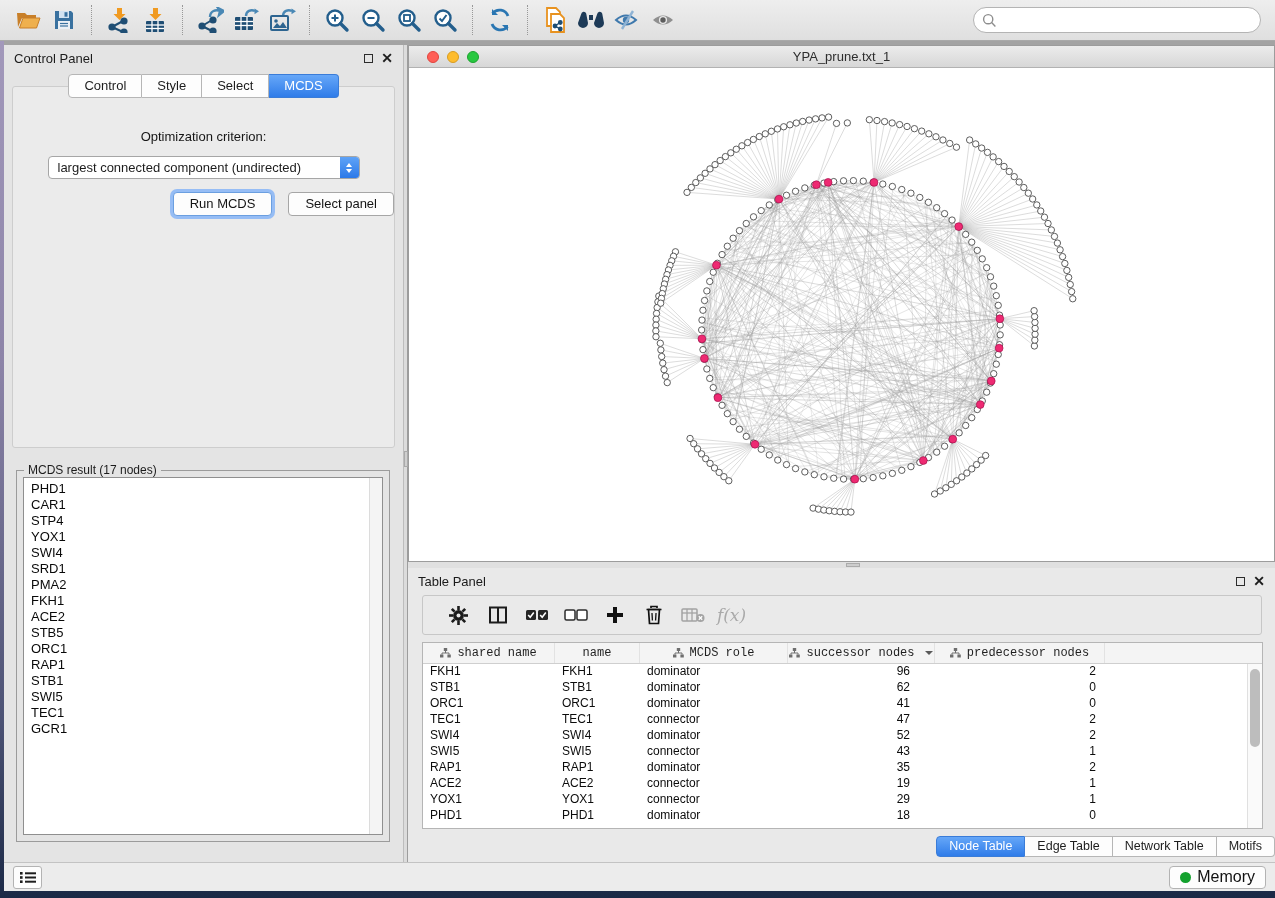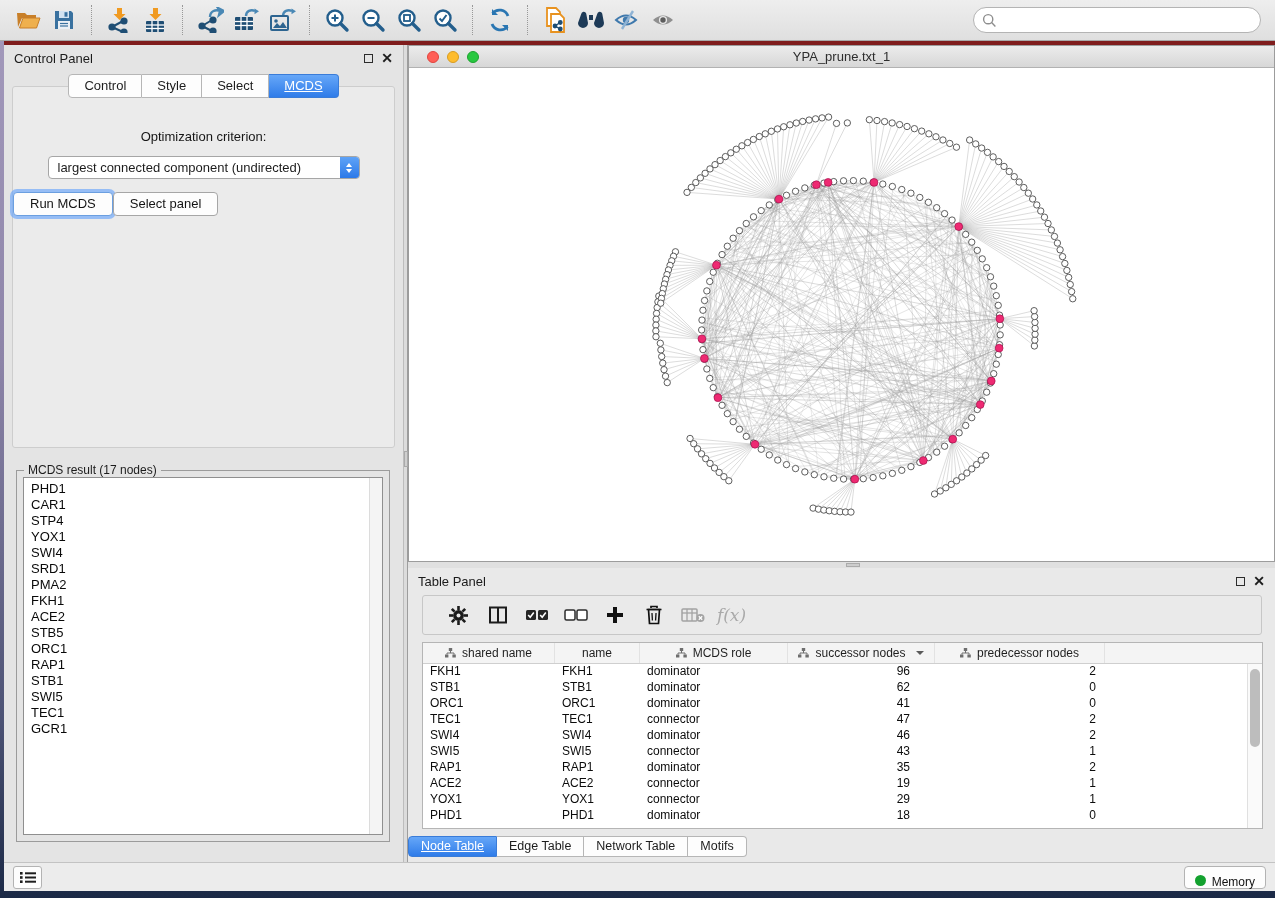--- a/index.html
+++ b/index.html
@@ -3,21 +3,21 @@
 <meta charset="utf-8">
 <style>
   * { box-sizing: border-box; margin: 0; padding: 0; }
   html,body { width:1275px; height:898px; overflow:hidden; }
   body {
     font-family:"Liberation Sans", sans-serif;
     background: linear-gradient(180deg,#a59bbd 0%, #8d84a8 40%, #4d5375 80%, #1b2946 100%);
     position:relative; font-size:13px; color:#1c1c1c;
   }
   
-  #window { position:absolute; left:4px; top:0; right:0; bottom:7px; background:#7f1d1d; }
+  #window { position:absolute; left:4px; top:0; right:0; bottom:7px; background:#a3a3a3; }
 
   
   #toolbar { position:absolute; left:-4px; right:0; top:0; height:41px;
     background:linear-gradient(#eeeeee,#dfdfdf); border-bottom:1px solid #a9a9a9;
     display:flex; align-items:center; padding-left:10px; }
   .tbtn { width:36px; height:34px; display:flex; align-items:center; justify-content:center; flex:0 0 auto; }
   .tsep { width:0; height:30px; border-left:1px dotted #989898; margin:0 9px; flex:0 0 auto; }
   #search-box { margin-left:auto; margin-right:14px; width:288px; height:26px; background:#fff;
     border:1px solid #b4b4b4; border-radius:13px; display:flex; align-items:center; padding:0 8px; }
   #search-box input { border:none; outline:none; flex:1; font-size:12px; background:transparent; }
@@ -33,32 +33,32 @@
   .panel-header { height:26px; display:flex; align-items:center; padding:0 10px; }
   .panel-title { font-size:13px; color:#1b1b1b; }
   .float-icons { margin-left:auto; display:flex; align-items:center; gap:8px; }
   .float-box { width:9px; height:9px; border:1.6px solid #2c2c2c; display:inline-block; }
   .close-x { font-size:14px; font-weight:bold; color:#1c1c1c; line-height:9px; }
   #cp-tabs { display:flex; justify-content:center; margin-top:3px; position:relative; z-index:2; }
   .seg { background:#fdfdfd; border:1px solid #b6b6b6; border-left:none; padding:3px 15px 4px;
     font-size:13px; color:#1d1d1d; }
   .seg:first-child { border-left:1px solid #b6b6b6; border-radius:4px 0 0 4px; }
   .seg:last-child  { border-radius:0 4px 4px 0; }
-  .seg.active { background:linear-gradient(#66a7f8,#2f7ce9); border-color:#3a7cd8; color:#fff;text-decoration:underline; }
+  .seg.active { background:linear-gradient(#66a7f8,#2f7ce9); border-color:#3a7cd8; color:#fff; }
   #cp-inner { margin:-12px 8px 12px; background:#ebebeb; border:1px solid #cdcdcd; border-radius:3px;
     height:362px; padding-top:42px; text-align:center; }
   #opt-label { font-size:13px; color:#161616; }
   #opt-select { margin:12px auto 0; width:312px; height:23px; background:#fff; border:1px solid #a6a6a6;
     border-radius:4px; display:flex; align-items:center; font-size:13px; }
   #opt-select .sel-text { flex:1; text-align:left; padding-left:9px; white-space:nowrap; }
   .stepper { width:19px; height:21px; border-radius:0 3px 3px 0; background:linear-gradient(#5fa3f7,#2c79e8);
     display:flex; flex-direction:column; align-items:center; justify-content:center; gap:2px; }
   .tri-up   { width:0; height:0; border-left:3.5px solid transparent; border-right:3.5px solid transparent; border-bottom:4.5px solid #fff; }
   .tri-down { width:0; height:0; border-left:3.5px solid transparent; border-right:3.5px solid transparent; border-top:4.5px solid #fff; }
-  #cp-buttons { margin-top:13px; display:flex; justify-content:flex-start; gap:0; }
+  #cp-buttons { margin-top:13px; display:flex; justify-content:flex-end; gap:16px; }
   .cp-btn { background:#fdfdfd; border:1px solid #a6a6a6; border-radius:4px; padding:3px 16px 4px;
     font-size:13px; color:#141414; }
   .cp-btn.focused { box-shadow:0 0 0 3px rgba(105,165,250,.65); border-color:#6b9fe0; }
   #result-group { position:absolute; left:12px; right:13px; top:425px; height:372px;
     border:1px solid #9b9b9b; }
   #result-title { position:absolute; top:-8px; left:7px; background:#e4e4e4; padding:0 4px; font-size:12px; }
   #result-list { position:absolute; inset:6px; background:#fff; border:1px solid #8f8f8f; display:flex; }
   #mcds-list { flex:1; overflow:hidden; padding:3px 0 0 7px; text-align:left; }
   .mcds-item { font-size:13px; line-height:16px; color:#090909; }
   #result-list .track { width:13px; background:#f4f4f4; border-left:1px solid #dcdcdc; }
@@ -81,44 +81,44 @@
   
   #table-panel { position:absolute; left:0; right:0; top:523px; bottom:0; background:#e9e9e9; }
   #tp-toolbar { position:absolute; left:14px; right:13px; top:27px; height:40px; background:#eaeaea;
     border:1px solid #c7c7c7; border-radius:3px; display:flex; align-items:center; gap:0; padding-left:16px; }
   .tp-btn { width:39px; height:34px; display:flex; align-items:center; justify-content:center; }
   .fx { font-family:"DejaVu Serif", serif; font-style:italic; font-size:17px; color:#a9a9a9; }
   #table-wrap { position:absolute; left:14px; right:12px; top:74px; height:187px; background:#fff;
     border:1px solid #b5b5b5; display:flex; flex-direction:column; }
   #thead { display:flex; height:21px; background:#f4f4f4; border-bottom:1px solid #cfcfcf; flex:0 0 auto; }
   .th { display:flex; align-items:center; justify-content:center; gap:6px; font-size:12px; color:#1f1f1f;
-    border-right:1px solid #e2e2e2; position:relative; }
+    border-right:1px solid #e2e2e2; position:relative;font-family:Liberation Mono, monospace; }
   .th:nth-child(1){width:132px} .th:nth-child(2){width:85px} .th:nth-child(3){width:148px}
   .th:nth-child(4){width:147px} .th:nth-child(5){width:170px} .th:nth-child(6){flex:1; border-right:none;}
   .sort-chev { width:0; height:0; border-left:4px solid transparent; border-right:4px solid transparent;
     border-top:4.5px solid #5a5a5a; margin-left:4px; }
   #tbody-row { display:flex; flex:1; }
   #table-body { flex:1; overflow:hidden; }
   .tr { display:flex; height:16px; }
   .td { font-size:12px; color:#0c0c0c; padding-left:7px; white-space:nowrap; overflow:hidden; }
   .td:nth-child(1){width:132px} .td:nth-child(2){width:85px} .td:nth-child(3){width:148px}
   .td:nth-child(4){width:147px; text-align:right; padding-right:25px;}
   .td:nth-child(5){width:170px; text-align:right; padding-right:9px;}
   #tscroll { width:15px; background:#fafafa; border-left:1px solid #e0e0e0; position:relative; flex:0 0 auto; }
   #tthumb { position:absolute; top:5px; left:2px; width:10px; height:78px; background:#bdbdbd; border-radius:5px; }
-  #bottom-tabs { position:absolute; left:0; right:0; top:268px; display:flex; justify-content:flex-start; }
+  #bottom-tabs { position:absolute; left:0; right:0; top:268px; display:flex; justify-content:flex-end; }
   #bottom-tabs .seg { padding:2px 12px 3px; font-size:12.5px; }
 
   
   #statusbar { position:absolute; left:0; right:0; bottom:0; height:29px; background:#ececec;
     border-top:1px solid #c3c3c3; display:flex; align-items:center; padding:0 9px; }
   #list-btn { width:29px; height:23px; background:#fdfdfd; border:1px solid #b3b3b3; border-radius:3px;
     display:flex; align-items:center; justify-content:center; }
   #memory-btn { margin-left:auto; height:23px; background:#fdfdfd; border:1px solid #b3b3b3; border-radius:4px;
-    display:flex; gap:6px; padding:8px 10px; font-size:12px; color:#111; }
+    display:flex; align-items:center; gap:6px; padding:0 10px; font-size:16px; color:#111; }
   .green-dot { width:11px; height:11px; border-radius:50%; background:#13a12e; }
 
   .hicon { flex:0 0 auto; }
 </style>
 </head>
 <body>
 
 <div id="window">
 
   <div id="toolbar">
@@ -1304,21 +1304,21 @@
                   <div class="td">TEC1</div>
                   <div class="td">TEC1</div>
                   <div class="td">connector</div>
                   <div class="td">47</div>
                   <div class="td">2</div>
                 </div>
                 <div class="tr">
                   <div class="td">SWI4</div>
                   <div class="td">SWI4</div>
                   <div class="td">dominator</div>
-                  <div class="td">46</div>
+                  <div class="td">52</div>
                   <div class="td">2</div>
                 </div>
                 <div class="tr">
                   <div class="td">SWI5</div>
                   <div class="td">SWI5</div>
                   <div class="td">connector</div>
                   <div class="td">43</div>
                   <div class="td">1</div>
                 </div>
                 <div class="tr">

